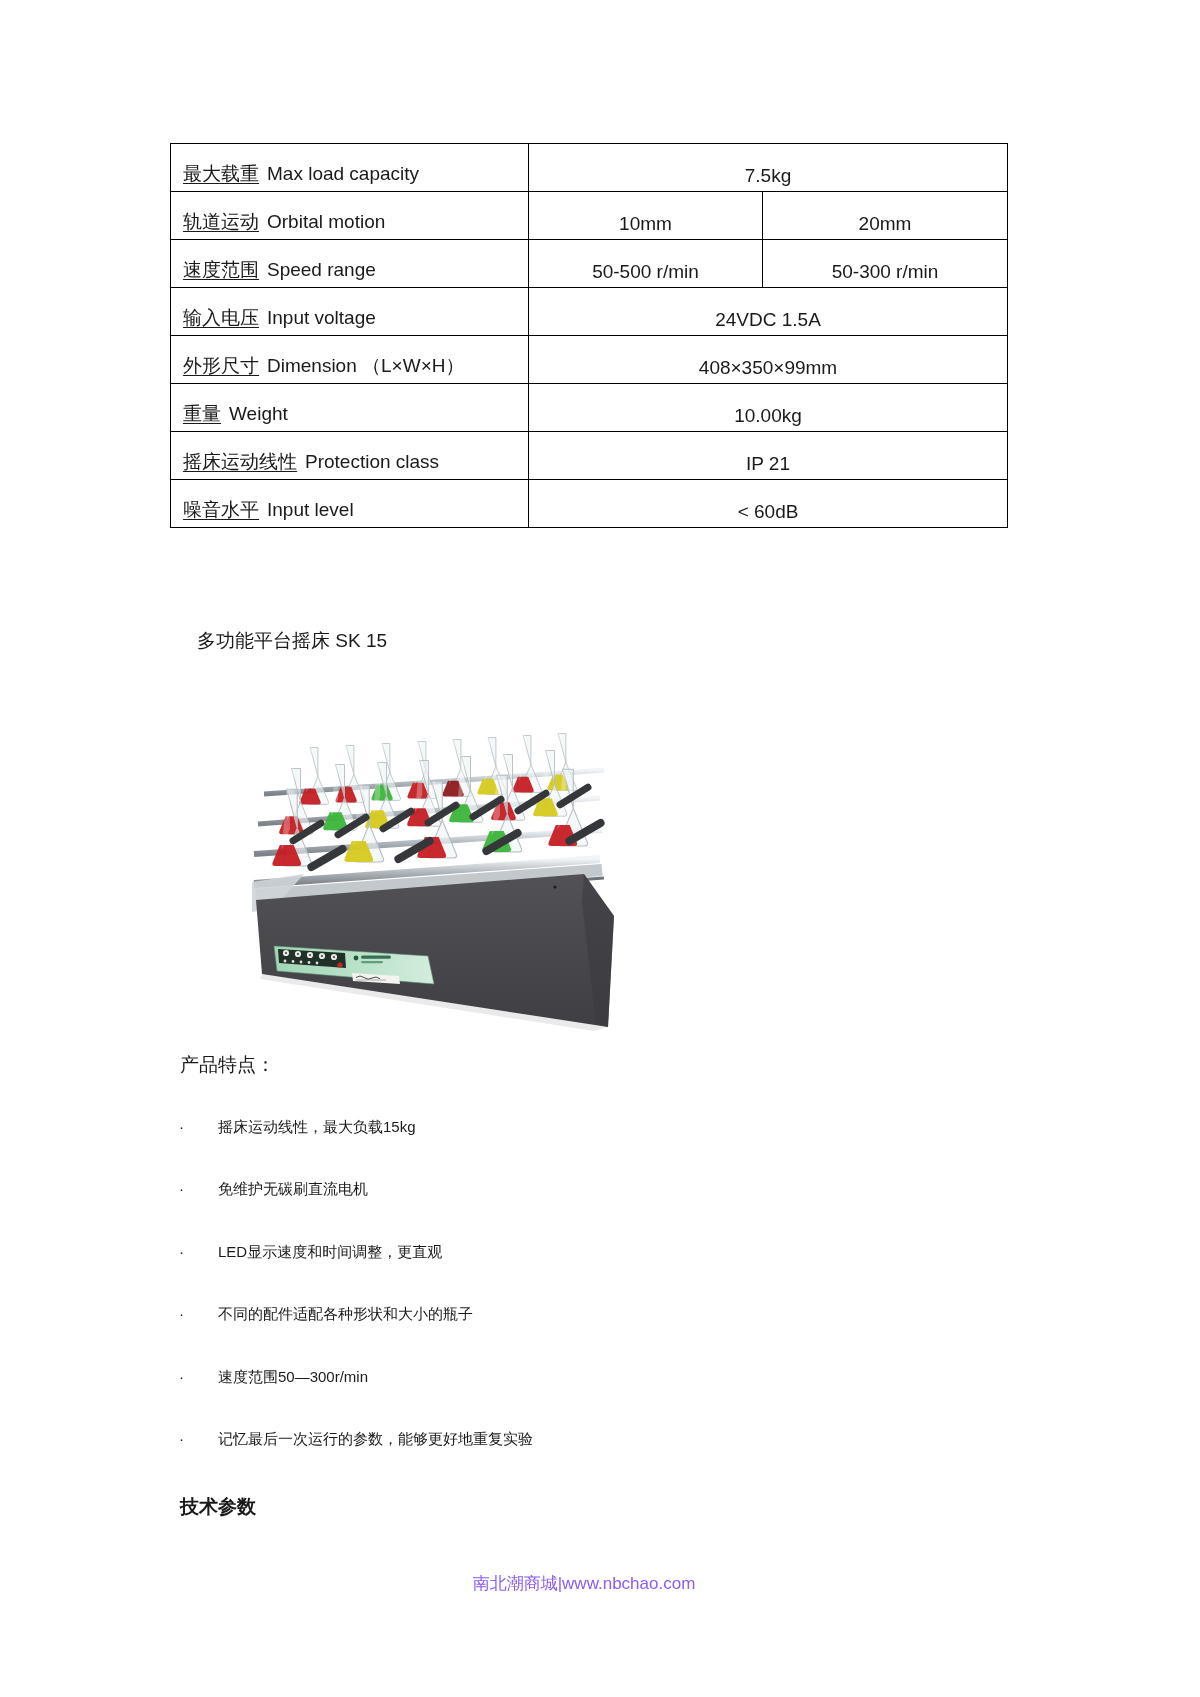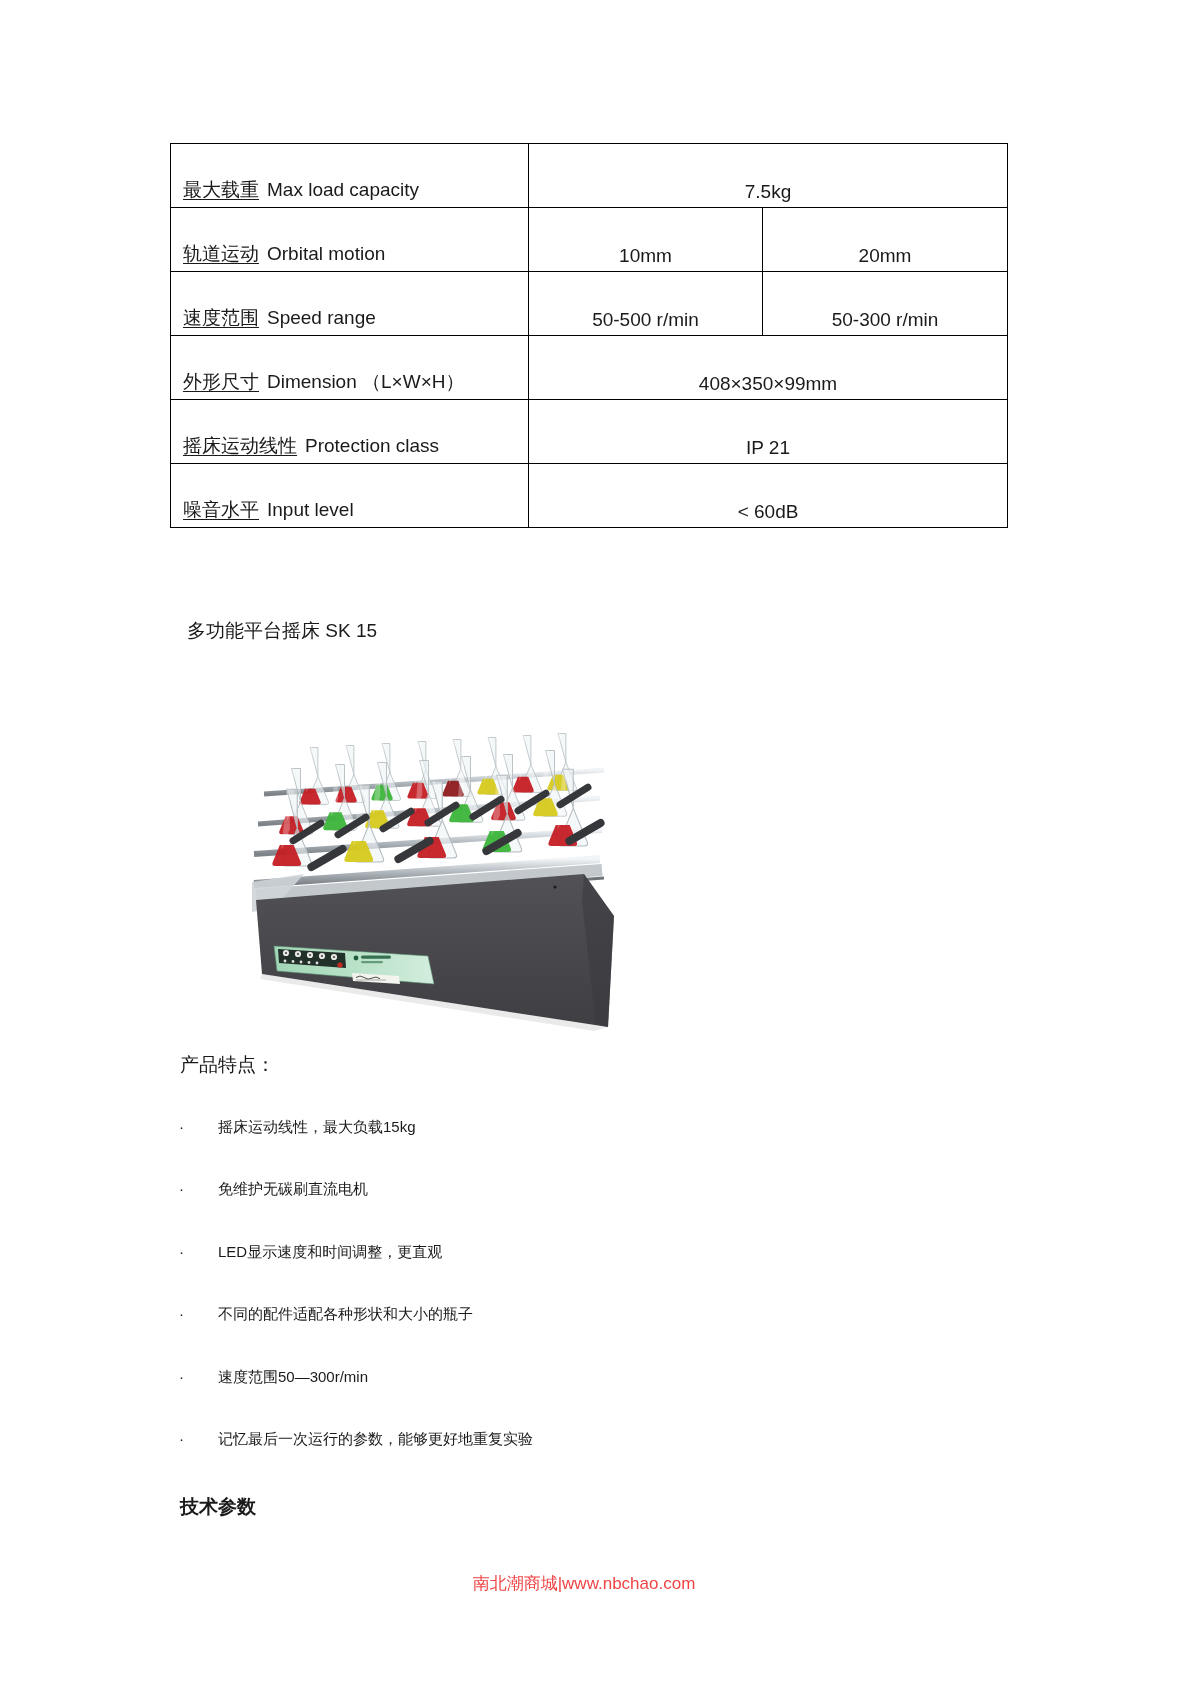--- a/index.html
+++ b/index.html
@@ -9,30 +9,30 @@
   
   .spec-table{position:absolute;left:170px;top:143px;width:837px;height:385px;
               border-collapse:collapse;table-layout:fixed;font-size:19px;color:#1a1a1a;}
   .spec-table tr{height:42.7px;}
   .spec-table td{border:1px solid #000;vertical-align:bottom;padding:0 0 4px 0;overflow:hidden;}
   .spec-table td.lbl{padding-left:12px;text-align:left;}
   .spec-table td.val{text-align:center;}
   .zh{text-decoration:underline;text-underline-offset:3px;}
   .en{margin-left:8px;}
 
-  .product-title{position:absolute;left:181px;top:612px;font-size:19px;font-weight:normal;margin:6px;}
+  .product-title{position:absolute;left:181px;top:612px;font-size:19px;font-weight:normal;margin:16px;}
 
   .product-image{position:absolute;left:252px;top:732px;width:368px;height:300px;}
 
   .features-heading{position:absolute;left:180px;top:1052px;font-size:19px;}
   .feature-item{position:absolute;left:179px;font-size:15px;white-space:nowrap;}
   .feature-item .dot{display:inline-block;width:39px;}
   .tech-heading{position:absolute;left:180px;top:1494px;font-size:19px;font-weight:bold;}
 
-  .footer{position:absolute;left:0;right:0;top:1572px;text-align:center;font-size:17px;color:#ef4444;}
+  .footer{position:absolute;left:0;right:0;top:1572px;text-align:center;font-size:17px;color:#8b5cf6;}
   .footer .site{font-family:"Liberation Serif","DejaVu Serif",serif;}
   .footer .rest{font-family:"Liberation Sans","DejaVu Sans",sans-serif;}
 </style>
 </head>
 <body>
 
 <div class="page">
 
   <table class="spec-table">
     <colgroup>
@@ -49,22 +49,30 @@
         <td class="lbl"><span class="zh">轨道运动</span><span class="en">Orbital motion</span></td>
         <td class="val">10mm</td>
         <td class="val">20mm</td>
       </tr>
       <tr>
         <td class="lbl"><span class="zh">速度范围</span><span class="en">Speed range</span></td>
         <td class="val">50-500 r/min</td>
         <td class="val">50-300 r/min</td>
       </tr>
       <tr>
+        <td class="lbl"><span class="zh">输入电压</span><span class="en">Input voltage</span></td>
+        <td class="val" colspan="2">24VDC 1.5A</td>
+      </tr>
+      <tr>
         <td class="lbl"><span class="zh">外形尺寸</span><span class="en">Dimension （L×W×H）</span></td>
         <td class="val" colspan="2">408×350×99mm</td>
+      </tr>
+      <tr>
+        <td class="lbl"><span class="zh">重量</span><span class="en">Weight</span></td>
+        <td class="val" colspan="2">10.00kg</td>
       </tr>
       <tr>
         <td class="lbl"><span class="zh">摇床运动线性</span><span class="en">Protection class</span></td>
         <td class="val" colspan="2">IP 21</td>
       </tr>
       <tr>
         <td class="lbl"><span class="zh">噪音水平</span><span class="en">Input level</span></td>
         <td class="val" colspan="2">&lt; 60dB</td>
       </tr>
     </tbody>

